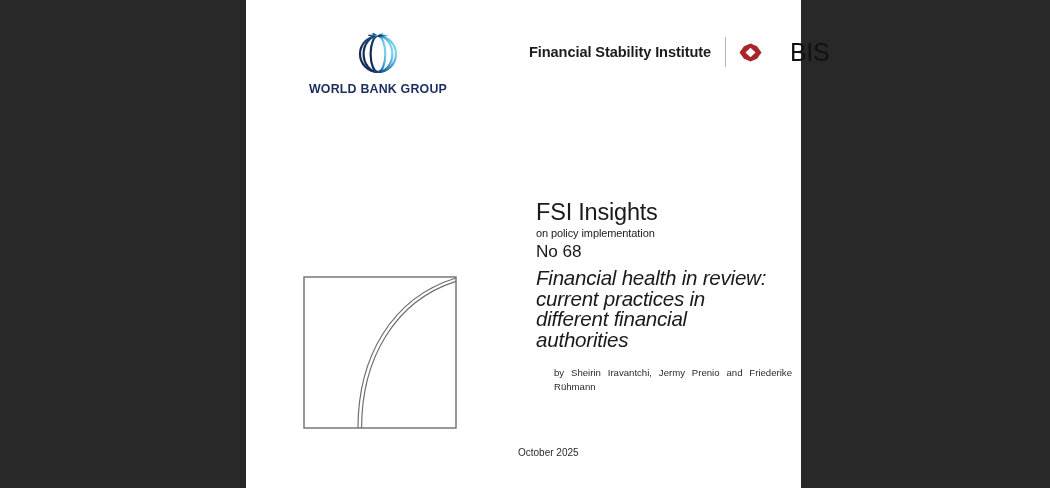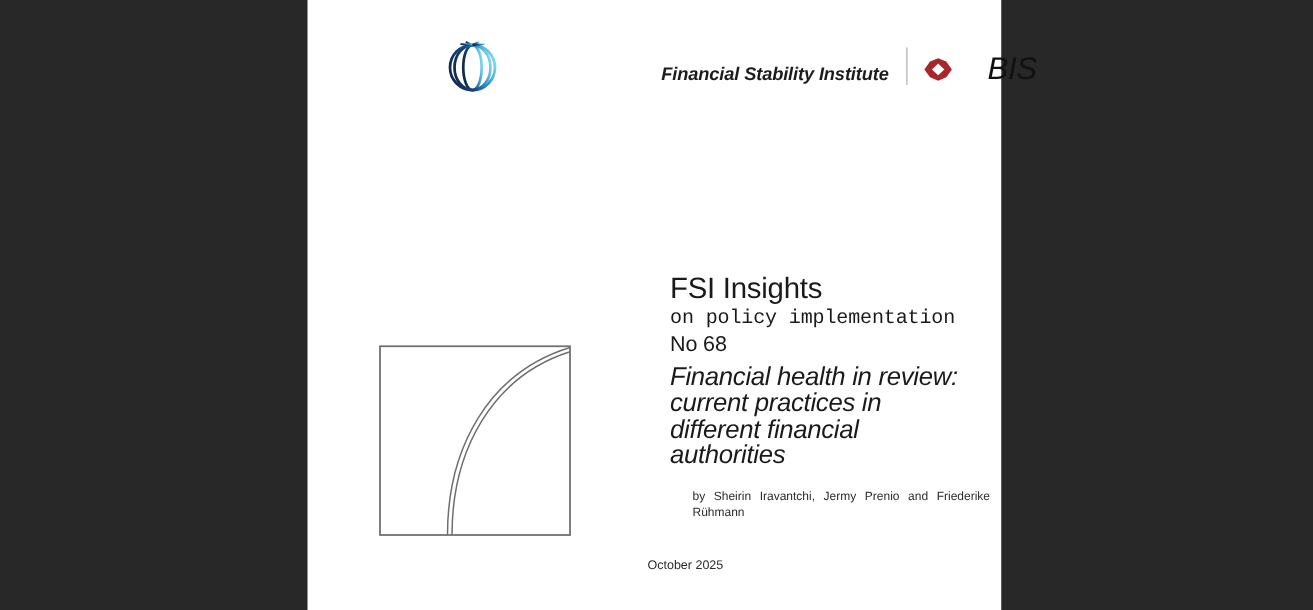--- a/index.html
+++ b/index.html
@@ -64,23 +64,22 @@
     color: #1b2f5e;
     white-space: nowrap;
   }
 
   
   #fsi-bis {
     position: absolute;
     left: 283px;
     top: 36px;
     display: flex;
-    align-items: flex-end;
+    align-items: center;
     height: 32px;
-    font-style: italic;
   }
   #fsi-label {
     font-family: "Liberation Sans", sans-serif;
     font-size: 14.6px;
     font-weight: bold;
     color: #1c1c1c;
     letter-spacing: -0.1px;
     white-space: nowrap;
   }
   #fsi-divider {
@@ -121,35 +120,35 @@
   #cover-graphic svg {
     display: block;
     width: 154px;
     height: 153px;
   }
 
   
   #title-block {
     position: absolute;
     left: 290px;
-    top: 218px;
+    top: 200px;
     width: 240px;
   }
   #series-title {
     font-family: "Liberation Sans", sans-serif;
     font-size: 23.5px;
     font-weight: normal;
     color: #1a1a1a;
     line-height: 1.06;
     letter-spacing: -0.2px;
     margin: 0;
   }
   #series-subtitle {
-    font-family: Liberation Mono, monospace;
-    font-size: 16px;
+    font-family: Liberation Sans, sans-serif;
+    font-size: 11px;
     font-weight: normal;
     color: #1a1a1a;
     line-height: 1.28;
     letter-spacing: -0.1px;
     margin: 1px 0 0 0;
   }
   #series-number {
     font-family: "Liberation Sans", sans-serif;
     font-size: 17.2px;
     font-weight: normal;
@@ -217,20 +216,21 @@
             <path d="M9.4 34.8 H38.6"></path>
           </g>
           <g stroke="url(#wbg)" stroke-width="1.6" fill="none">
             <line x1="24" y1="6" x2="24" y2="3.2"></line>
             <line x1="24" y1="6" x2="18.6" y2="3.6"></line>
             <line x1="24" y1="6" x2="29.4" y2="3.6"></line>
             <line x1="24" y1="6" x2="14.4" y2="5.2"></line>
             <line x1="24" y1="6" x2="33.6" y2="5.2"></line>
           </g>
         </svg>
+        <div id="wb-wordmark">WORLD BANK GROUP</div>
       </div>
 
       <div id="fsi-bis">
         <div id="fsi-label">Financial Stability Institute</div>
         <div id="fsi-divider"></div>
         <div id="bis-lockup">
           <svg id="bis-mark" viewBox="0 0 46 38">
             <path d="M23 1 L36 6.5 L45 19 L36 31.5 L23 37 L10 31.5 L1 19 L10 6.5 Z" fill="#a8262a"></path>
             <path d="M23 9.5 L33 19 L23 28.5 L13 19 Z" fill="#ffffff"></path>
           </svg>

